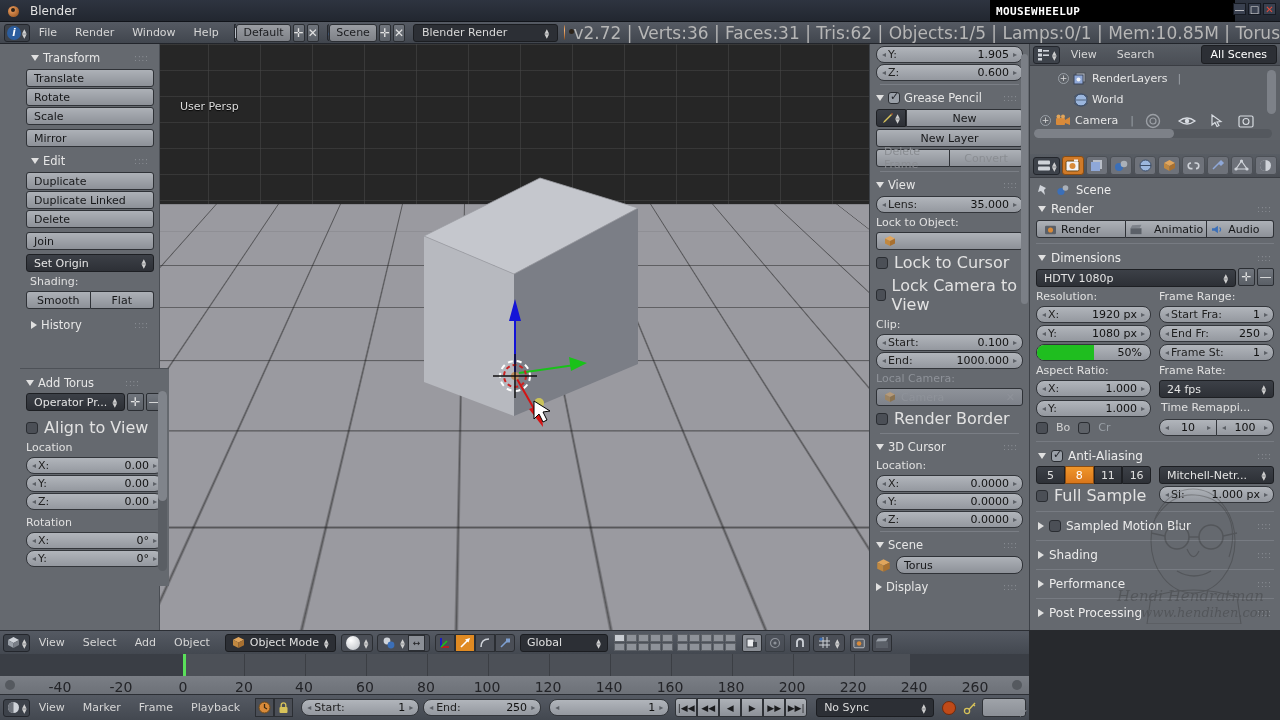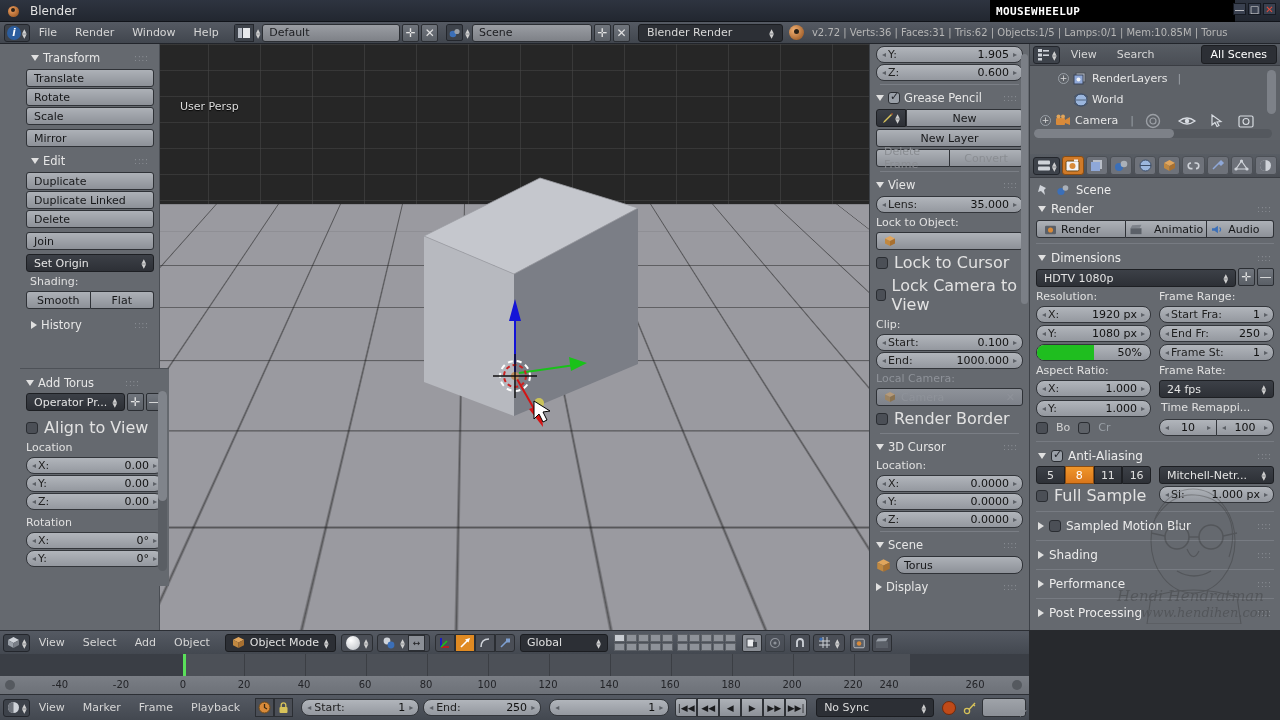--- a/index.html
+++ b/index.html
@@ -70,21 +70,21 @@
   .sq-btn { width:17px;height:18px; background:linear-gradient(to bottom,#70757d,#5a5f66);
     border:1px solid #2b2e33; display:flex;align-items:center;justify-content:center;
     color:#e3e3e3; font-size:12px; border-radius:2px; margin-left:2px;}
   .scene-icon{ width:17px;height:17px; background:#3d424a;border:1px solid #23262c;border-radius:2px;
     display:flex;align-items:center;justify-content:center;}
   .engine-sel {
     height:18px; margin-left:8px; background:#2c2f35; border:1px solid #1b1d21; border-radius:3px;
     color:#d8d8d8; display:flex;align-items:center; padding:0 8px; min-width:145px;
     justify-content:space-between;
   }
-  .statustext { margin-left:8px; color:#b6b6b6; font-size:10px; white-space:nowrap; }
+  .statustext { margin-left:8px; color:#b6b6b6; font-size:17px; white-space:nowrap; }
   .blenderdot { width:15px;height:15px;border-radius:50%; margin-left:6px;
       background:radial-gradient(circle at 35% 35%, #f3b072, #8a4a18); position:relative;}
   .blenderdot:after{content:'';position:absolute;left:5px;top:4px;width:5px;height:5px;border-radius:50%;background:#2b2218;}
 
   
   .viewport {
     position:absolute; left:0; top:44px; width:869px; height:586px;
     background:#2a2a2a; overflow:hidden;
   }
   .vp-sky { position:absolute; left:0;top:0;width:869px;height:586px;
@@ -241,21 +241,21 @@
 
   
   .tlbody { position:absolute; left:0; top:654px; width:1029px; height:40px; background:#3f434a; }
   .tl-track { position:absolute; left:0;top:0; width:1029px; height:22px; background:#4c5057;
       background-image: repeating-linear-gradient(to right, rgba(0,0,0,.22) 0 1px, transparent 1px 61px);}
   .tl-dark { position:absolute; left:0;top:0; width:183px;height:22px; background:#3a3e45;}
   .tl-dark2 { position:absolute; left:910px;top:0; width:119px;height:22px; background:#3a3e45;}
   .tl-playhead { position:absolute; left:183px; top:0; width:3px; height:22px; background:#5ae05a;}
   .tl-ruler { position:absolute; left:0; top:22px; width:1029px; height:18px;
      background:linear-gradient(to bottom,#7a7e85,#6d7178); }
-  .tl-ruler span { position:absolute; top:3px; transform:translateX(-50%); font-size:10px; color:#232428; }
+  .tl-ruler span { position:absolute; top:3px; transform:translateX(-50%); font-size:14px; color:#232428; }
   .tl-knob { position:absolute; width:10px;height:10px; border-radius:50%; background:#55595f; top:26px;}
 
   
   .playbar { position:absolute; left:0; top:694px; width:1029px; height:26px;
      background:linear-gradient(to bottom,#555a63,#434850); border-top:1px solid #2c2f35;
      display:flex; align-items:center; padding:0 3px; gap:0;}
   .pb-icon { width:19px;height:19px; border:1px solid #2b2e33; background:#4a4e56;
      display:flex;align-items:center;justify-content:center; font-size:11px;}
   .transport { display:flex; margin-left:6px;}
   .transport i { width:22px;height:19px; background:linear-gradient(to bottom,#adb1b7,#8d9198);
@@ -301,21 +301,21 @@
 
     <div class="scr-sel">
       <span class="scr-icon">
         <span class="mini-layout">
             <i class="a"></i>
             <i class="b"></i>
           </span>
       </span>
       <span class="spinner" style="margin:0 2px;">▲<br>▼</span>
     </div>
-    <div class="field" style="width:138px;">Default</div>
+    <div class="field" style="width:152px;">Default</div>
     <div class="sq-btn">✛</div>
     <div class="sq-btn">✕</div>
 
     <div class="scr-sel" style="margin-left:8px;">
       <span class="scene-icon">
         <svg width="12" height="12" viewBox="0 0 12 12">
             <circle cx="4" cy="7" r="3.3" fill="#3b6fb8"></circle>
             <circle cx="8" cy="4.5" r="2.6" fill="#9aa0a8"></circle>
           </svg>
       </span>
@@ -1124,21 +1124,21 @@
       <span style="left:304px;">40</span>
       <span style="left:365px;">60</span>
       <span style="left:426px;">80</span>
       <span style="left:487px;">100</span>
       <span style="left:548px;">120</span>
       <span style="left:609px;">140</span>
       <span style="left:670px;">160</span>
       <span style="left:731px;">180</span>
       <span style="left:792px;">200</span>
       <span style="left:853px;">220</span>
-      <span style="left:889px;">240</span>
+      <span style="left:914px;">240</span>
       <span style="left:975px;">260</span>
     </div>
     <div class="tl-knob" style="left:5px;"></div>
     <div class="tl-knob" style="left:1012px;"></div>
   </div>
 
   <div class="playbar">
     <div class="editor-sel" style="margin-left:0;">
       <span class="ed-icon">
         <svg width="13" height="13" viewBox="0 0 13 13">

